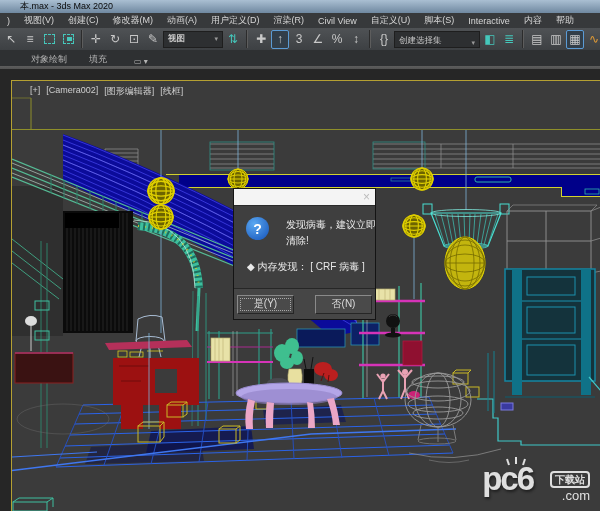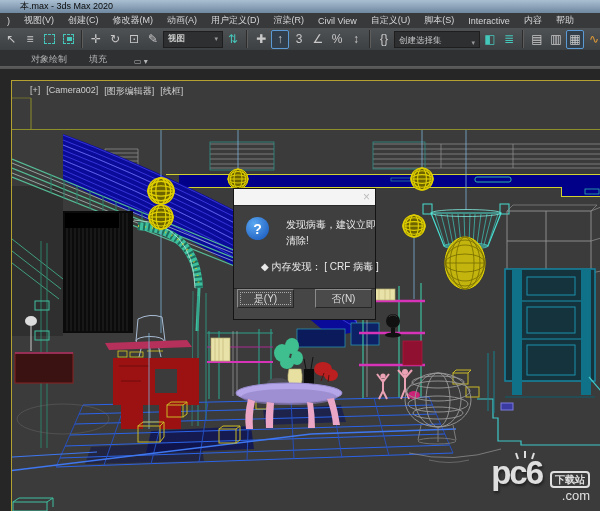--- a/index.html
+++ b/index.html
@@ -37,34 +37,34 @@
   
   .dialog{position:absolute;left:233px;top:188px;width:143px;height:132px;background:#3f3f3f;
           border:1px solid #141414;box-sizing:border-box;z-index:5}
   .dlg-title{height:16px;background:#f4f4f4;position:relative;border-bottom:1px solid #2a2a2a}
   .dlg-close{position:absolute;right:5px;top:1px;color:#bcbcbc;font-size:12px;line-height:14px;cursor:default}
   .dlg-body{position:relative;height:84px;color:#e9e9e9;font-size:10px}
   .q-icon{position:absolute;left:12px;top:11px;width:23px;height:23px;border-radius:50%;
           background:radial-gradient(circle at 35% 30%,#5aa8f2,#1452b8);color:#fff;font-weight:bold;
           font-size:14px;display:flex;align-items:center;justify-content:center}
   .dlg-msg1{position:absolute;left:52px;top:11px;width:92px;line-height:16px}
-  .dlg-msg2{position:absolute;left:27px;top:55px;width:120px;line-height:12px}
+  .dlg-msg2{position:absolute;left:13px;top:55px;width:120px;line-height:12px}
   .dlg-footer{position:absolute;left:0;right:0;bottom:0;height:30px;background:#464646;
-              border-top:1px solid #262626;display:flex;justify-content:center;gap:21px}
+              border-top:1px solid #262626;display:flex;align-items:center;justify-content:center;gap:21px}
   .dlg-btn{width:57px;height:19px;background:#4a4a4a;border:1px solid;
            border-color:#8a8a8a #262626 #262626 #8a8a8a;color:#dcdcdc;font-size:10px;
            font-family:inherit;display:flex;align-items:center;justify-content:center;padding:0}
   .dlg-btn.focused{outline:1px dotted #a8a8a8;outline-offset:-4px}
   
-  .watermark{position:absolute;right:10px;bottom:8px;display:flex;align-items:flex-start;gap:8px;
+  .watermark{position:absolute;right:10px;bottom:8px;display:flex;align-items:flex-start;gap:17px;
              opacity:.92;z-index:4}
   .wm-brand{color:#ededed;font-size:33px;font-weight:bold;line-height:32px;letter-spacing:-2px;
             text-shadow:1px 2px 3px rgba(0,0,0,.55)}
   .wm-rays{position:absolute;left:24px;top:-7px}
-  .wm-right{display:flex;flex-direction:column;align-items:center;margin-top:14px}
+  .wm-right{display:flex;flex-direction:column;align-items:center;margin-top:8px}
   .wm-badge{border:2px solid #ededed;border-radius:4px;color:#ededed;font-size:10px;font-weight:bold;
             padding:0 3px;line-height:13px;white-space:nowrap}
   .wm-com{color:#ededed;font-size:13px;font-weight:normal;line-height:15px;align-self:flex-end}
 </style>
 </head>
 <body>
 
 <div class="titlebar">
   <span>本.max - 3ds Max 2020</span>
 </div>

